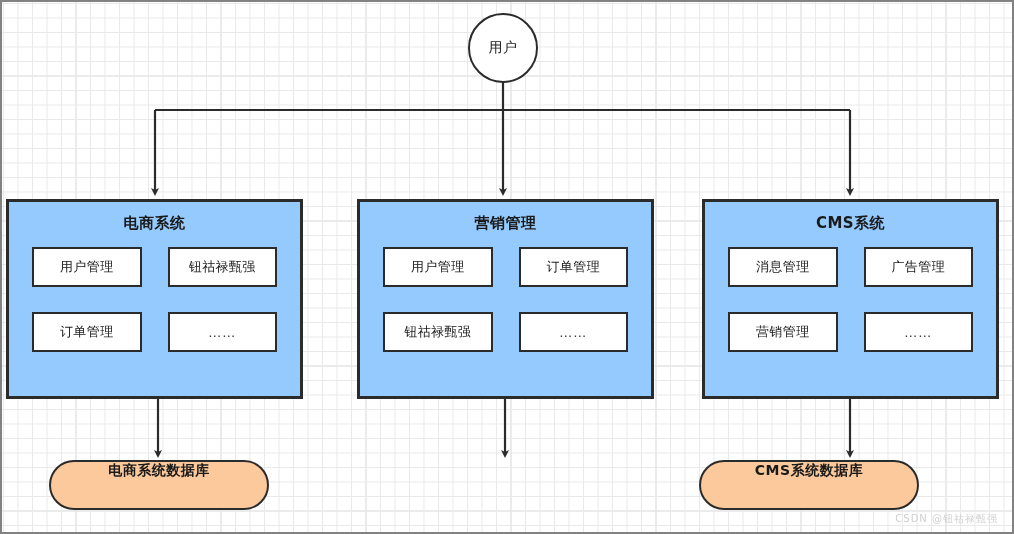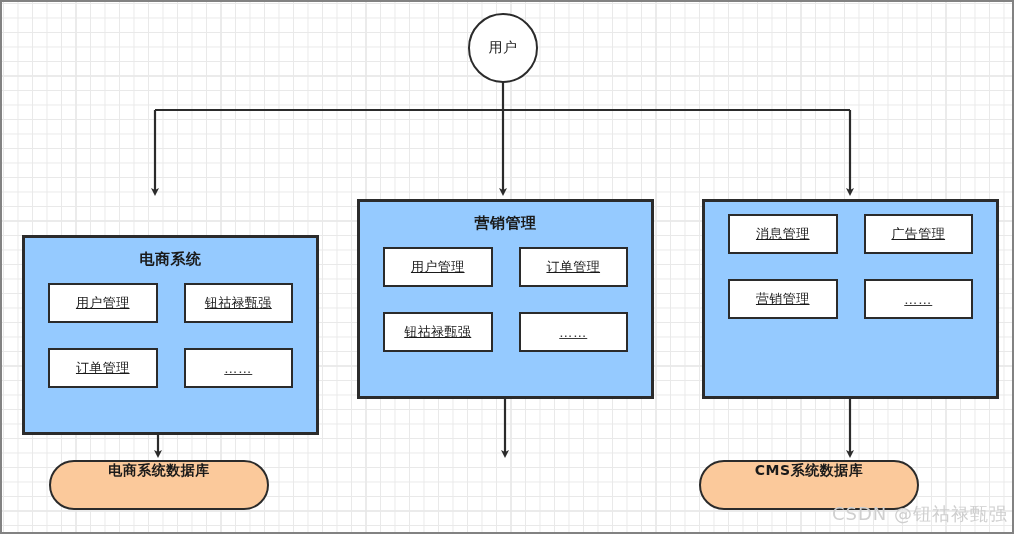--- a/index.html
+++ b/index.html
@@ -61,21 +61,21 @@
   
   .system-box {
     position: absolute;
     top: 197px;
     width: 297px;
     height: 200px;
     background: #95caff;
     border: 3px solid #2b2b2b;
     padding-top: 12px;
   }
-  .system-box.sys-0 { left: 20px; margin-top: 36px; }
+  .system-box.sys-0 { left: 4px; }
   .system-box.sys-1 { left: 355px; }
   .system-box.sys-2 { left: 700px; }
 
   .system-title {
     text-align: center;
     font-size: 15px;
     font-weight: bold;
     color: #1a1a1a;
     letter-spacing: 0.5px;
     margin-bottom: 14px;
@@ -92,21 +92,20 @@
 
   .module-box {
     background: #ffffff;
     border: 2px solid #2b2b2b;
     display: flex;
     align-items: center;
     justify-content: center;
     font-size: 13px;
     color: #1a1a1a;
     letter-spacing: 0.4px;
-    text-decoration: underline;
   }
   .module-box.ellipsis {
     color: #3a3a3a;
     letter-spacing: 1px;
   }
 
   
   .db-node {
     position: absolute;
     top: 458px;
@@ -123,23 +122,23 @@
     color: #1a1a1a;
     letter-spacing: 0.5px;
   }
   .db-node.db-0 { left: 47px; }
   .db-node.db-1 { left: 394px; }
   .db-node.db-2 { left: 697px; }
 
   
   .watermark {
     position: absolute;
-    right: 4px;
+    right: 14px;
     bottom: 6px;
-    font-size: 18px;
+    font-size: 10px;
     color: #cfcfcf;
     letter-spacing: 1px;
     white-space: nowrap;
   }
 </style>
 </head>
 <body>
 
 <div id="canvas">
 
@@ -183,20 +182,21 @@
     <div class="system-title">营销管理</div>
     <div class="module-grid">
       <div class="module-box">用户管理</div>
       <div class="module-box">订单管理</div>
       <div class="module-box">钮祜禄甄强</div>
       <div class="module-box ellipsis">……</div>
     </div>
   </div>
 
   <div class="system-box sys-2">
+    <div class="system-title">CMS系统</div>
     <div class="module-grid">
       <div class="module-box">消息管理</div>
       <div class="module-box">广告管理</div>
       <div class="module-box">营销管理</div>
       <div class="module-box ellipsis">……</div>
     </div>
   </div>
 
   <div class="db-node db-0">
     <span>电商系统数据库</span>

